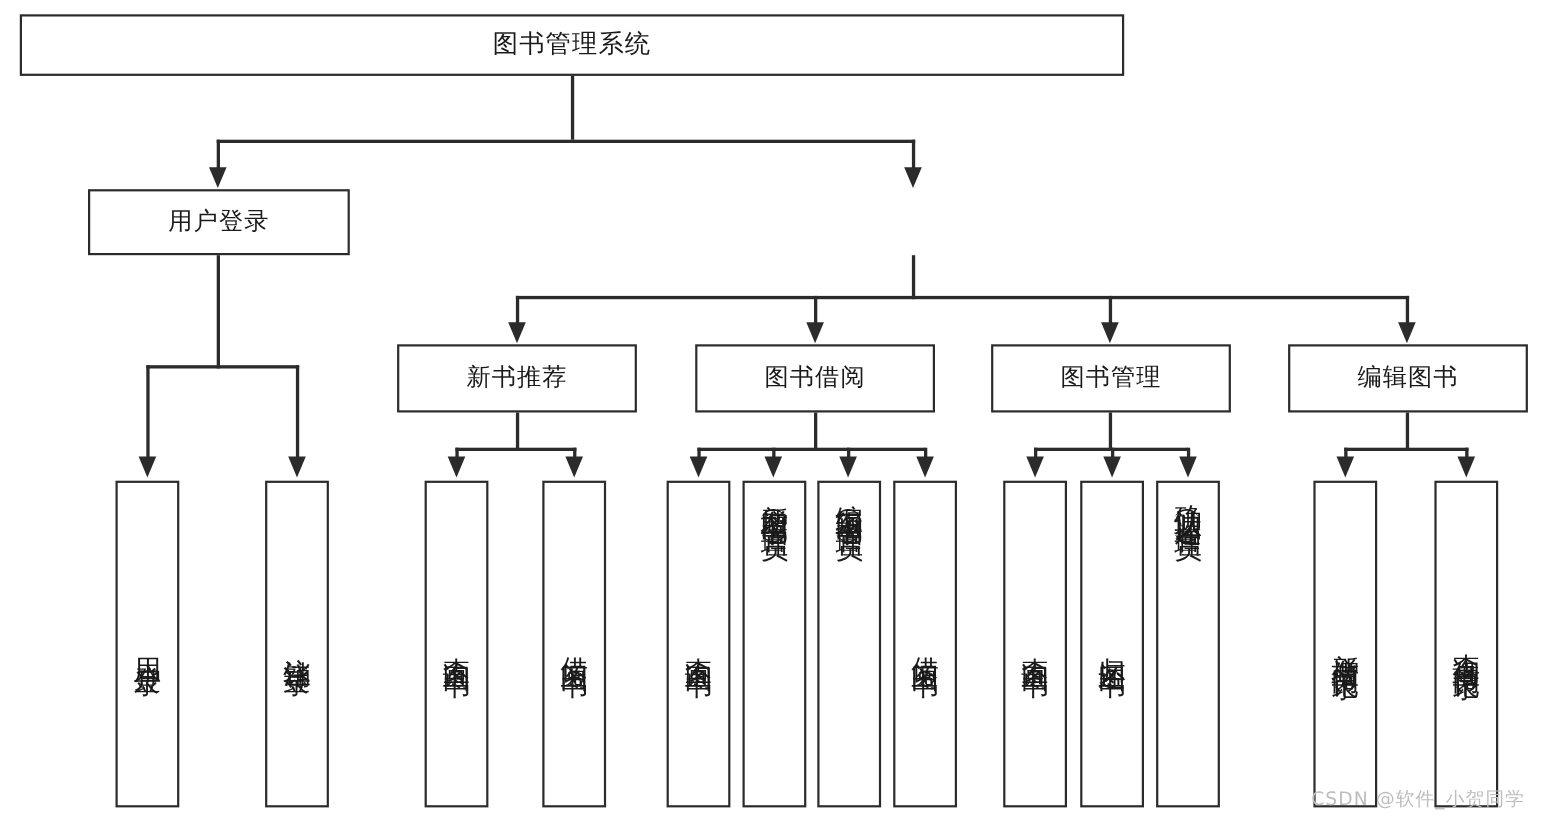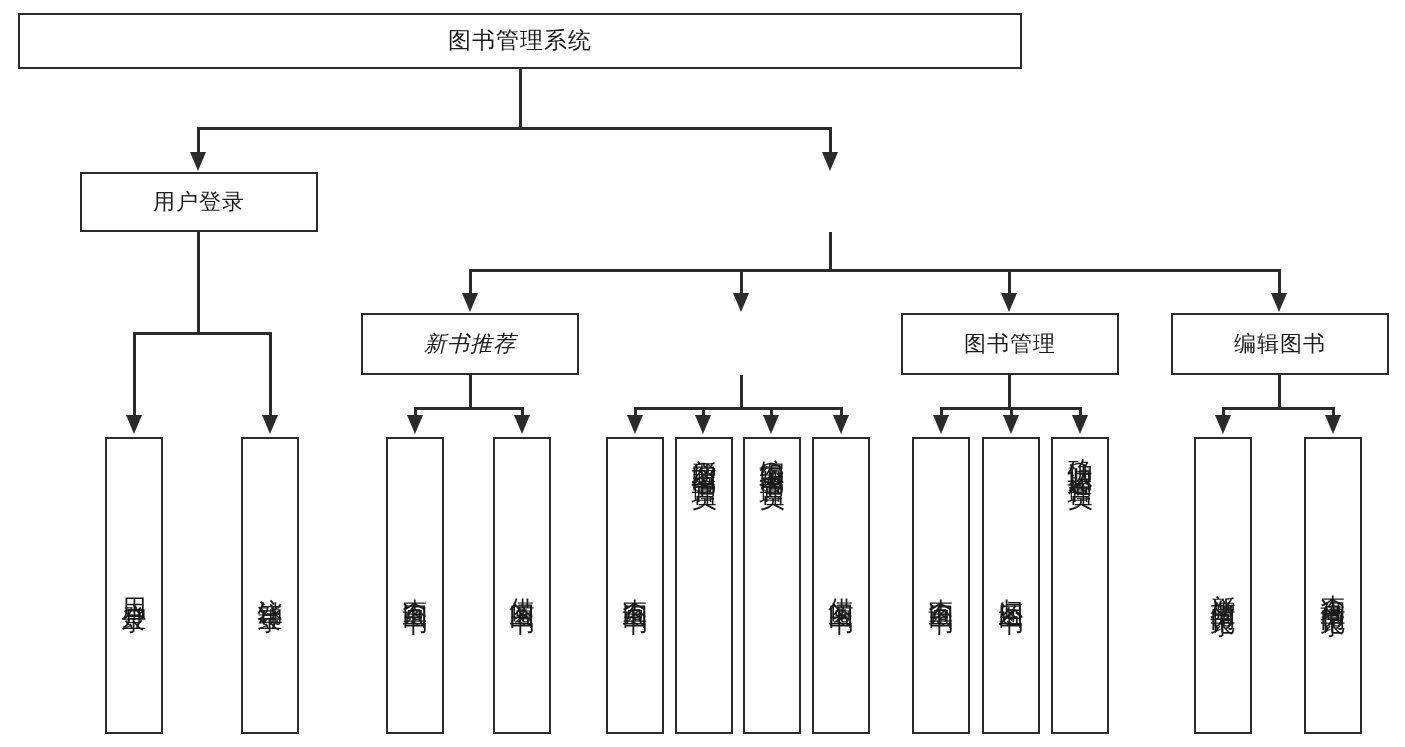--- a/index.html
+++ b/index.html
@@ -113,22 +113,25 @@
   <div class="edge hline" style="left:469px; top:269px; width:812px;"></div>
   <div class="edge vline" style="left:469px; top:269px; height:26px;"></div>
   <div class="arrow" style="left:462px; top:293px;"></div>
   <div class="edge vline" style="left:740px; top:269px; height:26px;"></div>
   <div class="arrow" style="left:733px; top:293px;"></div>
   <div class="edge vline" style="left:1008px; top:269px; height:26px;"></div>
   <div class="arrow" style="left:1001px; top:293px;"></div>
   <div class="edge vline" style="left:1278px; top:269px; height:26px;"></div>
   <div class="arrow" style="left:1271px; top:293px;"></div>
 
-  <div class="node h" style="left:361px; top:313px; width:218px; height:62px;font-style:italic;">
+  <div class="node h" style="left:361px; top:313px; width:218px; height:62px;">
     <span>新书推荐</span>
+  </div>
+  <div class="node h" style="left:632px; top:313px; width:218px; height:62px;">
+    <span>图书借阅</span>
   </div>
   <div class="node h" style="left:901px; top:313px; width:218px; height:62px;">
     <span>图书管理</span>
   </div>
   <div class="node h" style="left:1171px; top:313px; width:218px; height:62px;">
     <span>编辑图书</span>
   </div>
 
   <div class="edge vline" style="left:469px; top:375px; height:35px;"></div>
   <div class="edge hline" style="left:414px; top:407px; width:110px;"></div>
@@ -194,14 +197,15 @@
   <div class="edge vline" style="left:1332px; top:407px; height:10px;"></div>
   <div class="arrow" style="left:1325px; top:415px;"></div>
 
   <div class="node v center" style="left:1194px; top:437px; width:58px; height:297px;">
     <span class="vtext">新增借阅记录</span>
   </div>
   <div class="node v center" style="left:1304px; top:437px; width:58px; height:297px;">
     <span class="vtext">查询借阅记录</span>
   </div>
 
+  <div class="watermark" style="left:1192px; top:715px;">CSDN @软件_小贺同学</div>
 
 </div>
 
 </body></html>

